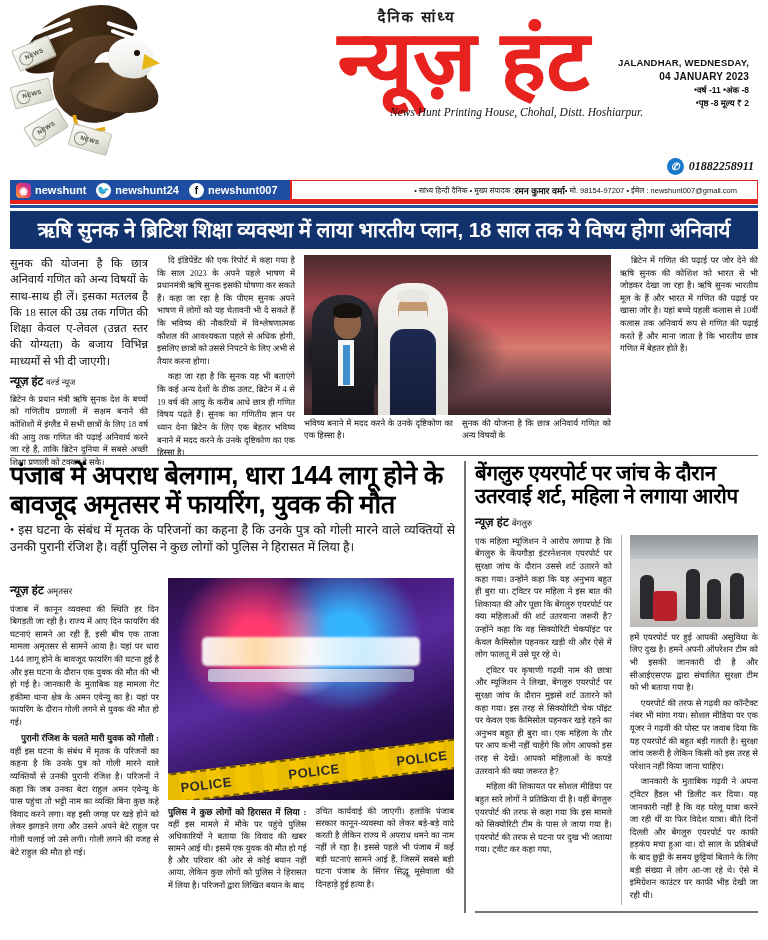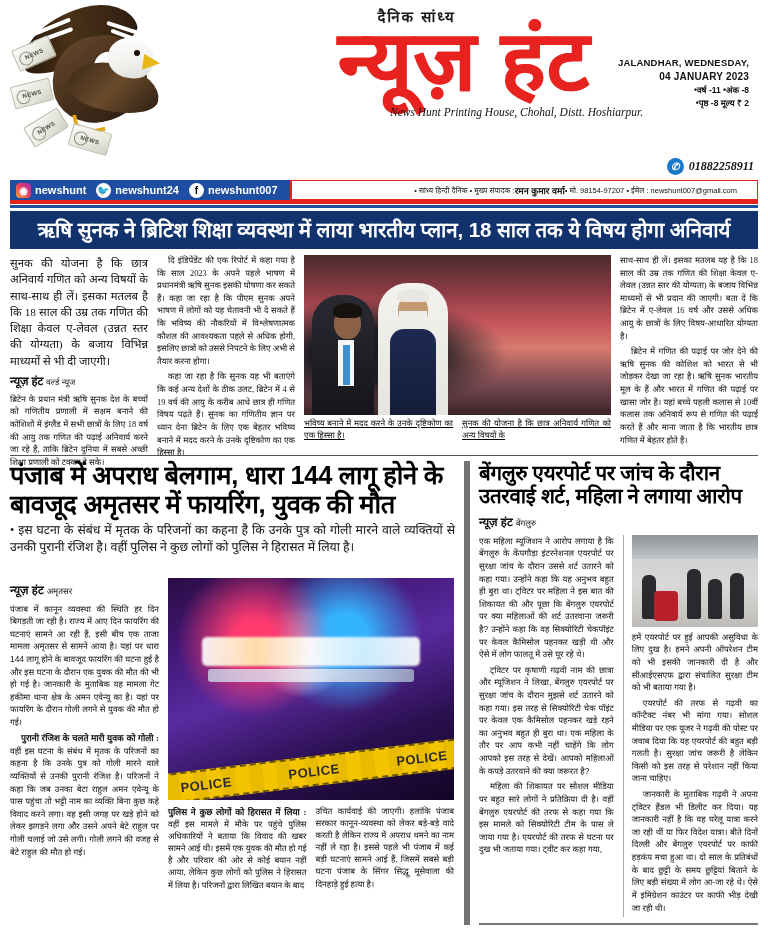--- a/index.html
+++ b/index.html
@@ -260,21 +260,21 @@
   .story1 {
     display: flex;
     gap: 9px;
     padding-top: 6px;
     height: 200px;
   }
   .col { font-family: "Liberation Serif", serif; }
   .s1c1 { width: 152px; }
   .s1c2 { width: 152px; }
   .s1c4 { width: 152px; }
-  .s1photo { width: 152px; text-decoration: underline; }
+  .s1photo { width: 152px; }
 
   .intro-text {
     font-size: 11.3px;
     line-height: 1.44;
     text-align: justify;
     color: #111;
   }
   .byline {
     font-size: 10.5px;
     margin: 4px 0 6px;
@@ -431,21 +431,21 @@
 
   .hr-thin { height: 1px; background: #555; margin: 6px 0 5px; }
 
   
   .sec2 {
     display: flex;
     gap: 9px;
     margin-top: 2px;
   }
   .sec2-left { width: 456px; }
-  .sec2-right { width: 294px; border-left: 6px solid #737373; padding-left: 9px; }
+  .sec2-right { width: 294px; border-left: 2px solid #737373; padding-left: 9px; }
 
   .head2 {
     font-family: "Liberation Sans", sans-serif;
     font-weight: bold;
     color: #000;
     font-size: 25.5px;
     line-height: 1.12;
     letter-spacing: -0.3px;
   }
   .head3 {
@@ -586,21 +586,20 @@
         </div>
       </div>
       <div style="display:flex;gap:9px">
         <div style="width:149px" class="caption">भविष्य बनाने में मदद करने के उनके दृष्टिकोण का एक हिस्सा है।</div>
         <div style="width:149px" class="caption">सुनक की योजना है कि छात्र अनिवार्य गणित को अन्य विषयों के</div>
       </div>
     </div>
 
     <div class="col s1c4" style="width:152px">
       <div class="body-text">
-        <p class="noind">साथ-साथ ही लें। इसका मतलब यह है कि 18 साल की उम्र तक गणित की शिक्षा केवल ए-लेवल (उन्नत स्तर की योग्यता) के बजाय विभिन्न माध्यमों से भी प्रदान की जाएगी। बता दें कि ब्रिटेन में ए-लेवल 16 वर्ष और उससे अधिक आयु के छात्रों के लिए विषय-आधारित योग्यता है।</p>
         <p>ब्रिटेन में गणित की पढ़ाई पर जोर देने की ऋषि सुनक की कोशिश को भारत से भी जोड़कर देखा जा रहा है। ऋषि सुनक भारतीय मूल के हैं और भारत में गणित की पढ़ाई पर खासा जोर है। यहां बच्चे पहली कलास से 10वीं कलास तक अनिवार्य रूप से गणित की पढ़ाई करते हैं और माना जाता है कि भारतीय छात्र गणित में बेहतर होते हैं।</p>
       </div>
     </div>
   </div>
 
   <div class="hr-thin"></div>
 
   <div class="sec2">
 
     <div class="sec2-left">

